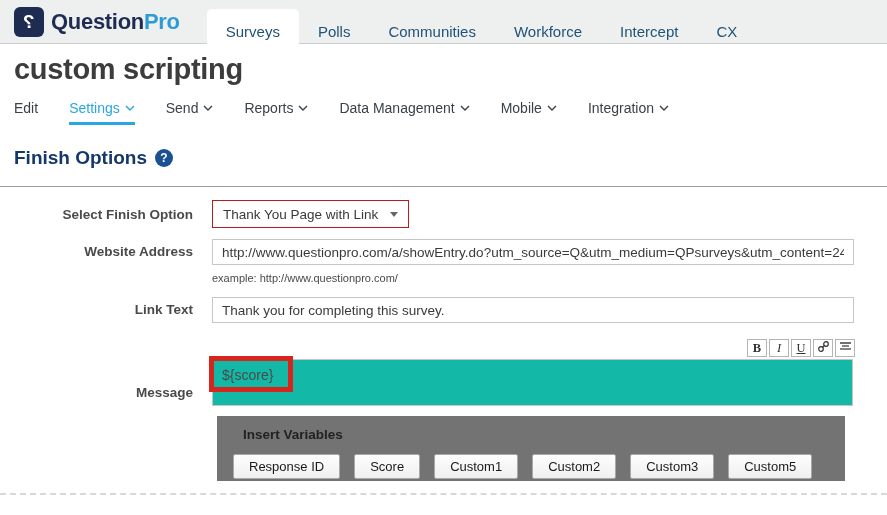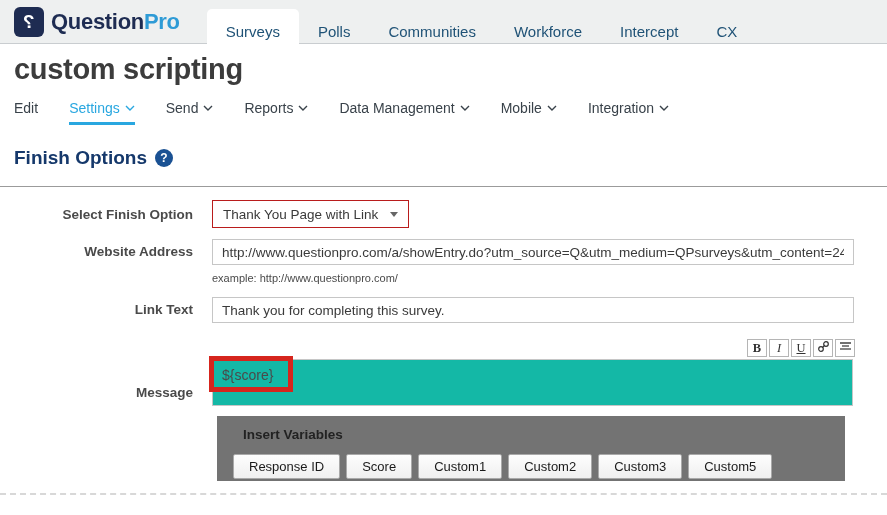--- a/index.html
+++ b/index.html
@@ -88,21 +88,21 @@
     padding: 7px 9px; display: block; background: #14b8a6;
   }
   .red-annotation {
     position: absolute; left: -3px; top: -3px; width: 84px; height: 36px;
     border: 5px solid #d6251d; pointer-events: none; z-index: 3;
   }
 
   
   .vars-panel { margin: 8px 0 0 217px; width: 628px; background: #737373; padding: 11px 0 2px 0; }
   .vars-title { margin-left: 26px; font-size: 13.5px; font-weight: bold; color: #222; }
-  .vars-row { display: flex; gap: 6px; margin: 12px 0 0 16px; }
+  .vars-row { display: flex; gap: 14px; margin: 12px 0 0 16px; }
   .var-btn {
     height: 25px; padding: 0 15px; border: 1px solid #a9a9a9; border-radius: 2px;
     background: linear-gradient(#fdfdfd, #f0f0f0); font-family: "Liberation Sans", sans-serif;
     font-size: 13px; color: #1a1a1a; cursor: pointer;
   }
 
   .dashed-divider { border: none; border-top: 2px dashed #d8d8d8; margin-top: 12px; }
 </style>
 </head>
 <body>

